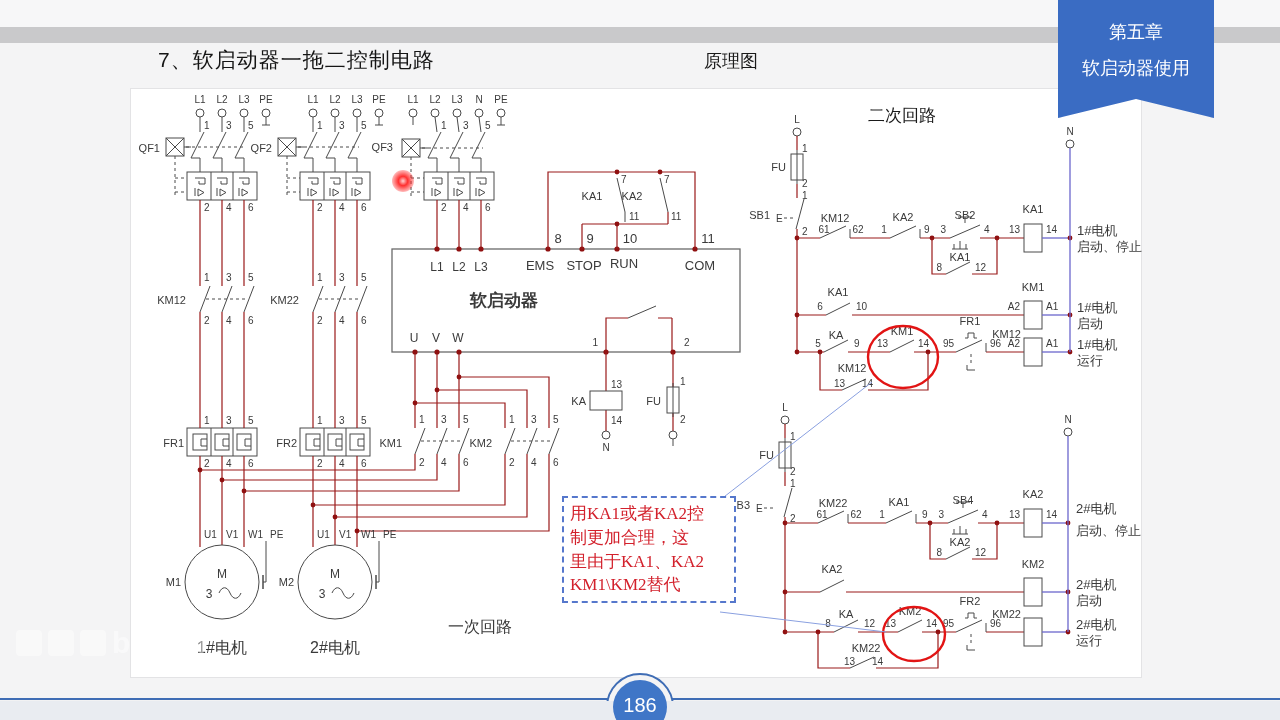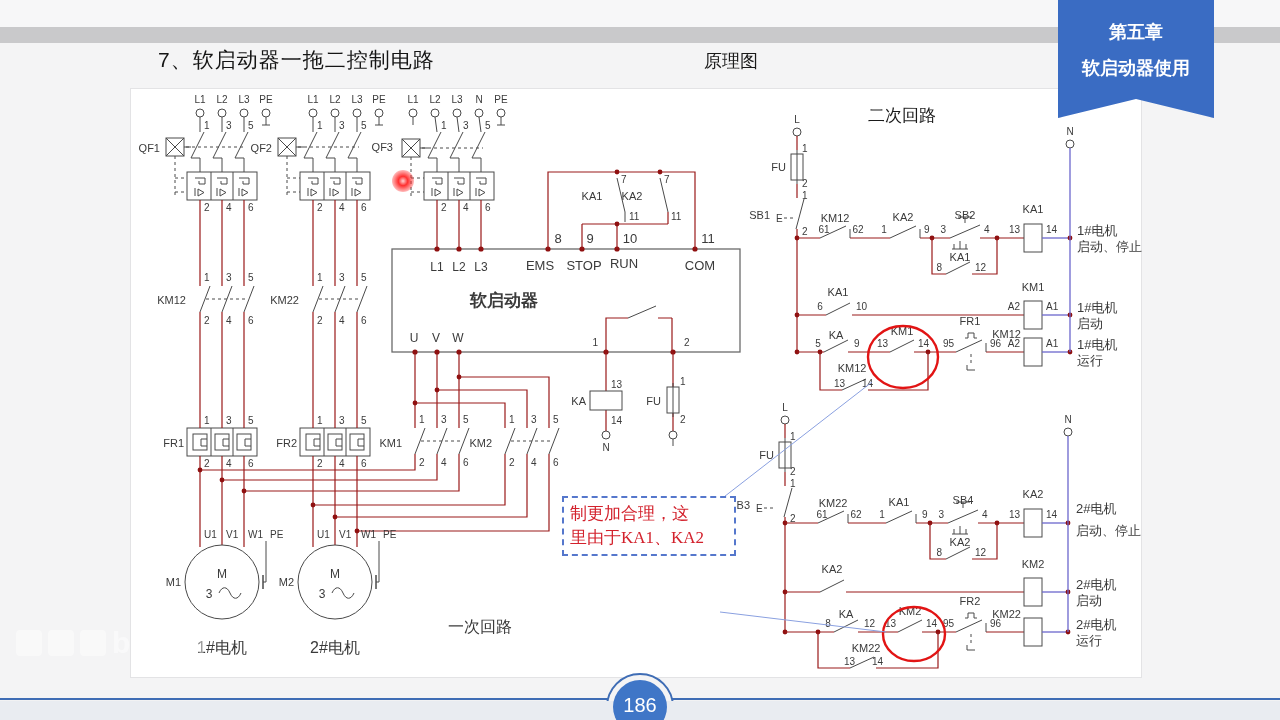--- a/index.html
+++ b/index.html
@@ -7,21 +7,21 @@
   .abs{position:absolute;}
   #topstrip{left:0;top:0;width:1280px;height:27px;background:#f7f7f8;}
   #graybar{left:0;top:27px;width:1280px;height:16px;background:#c9c9cb;}
   #slide{left:0;top:43px;width:1280px;height:657px;background:#f4f4f5;}
   #panel{left:130px;top:88px;width:1010px;height:588px;background:#ffffff;border:1px solid #e3e3e5;}
   #title{left:158px;top:46px;font-size:21px;font-weight:normal;color:#151515;letter-spacing:1px;}
   #schematic{left:704px;top:49px;font-size:18px;color:#1a1a1a;}
   #seclabel{left:868px;top:104px;font-size:17px;color:#1a1a1a;z-index:6;}
   #ribbon{left:1058px;top:0;width:156px;height:118px;background:#3a6cc3;z-index:10;
      clip-path:polygon(0 0,100% 0,100% 100%,50% 84%,0 100%);
-     color:#fff;text-align:center;font-weight:bold;font-size:18px;box-shadow:0 2px 4px rgba(0,0,0,.25);}
+     color:#fff;text-align:center;font-weight:normal;font-size:18px;box-shadow:0 2px 4px rgba(0,0,0,.25);}
   #ribbon .r1{margin-top:20px;} #ribbon .r2{margin-top:12px;}
   #circuit{left:0;top:0;width:1280px;height:720px;z-index:5;}
   #note{left:562px;top:496px;width:158px;z-index:7;background:#fff;border:2px dashed #5577cc;
      padding:4px 6px;color:#d3212c;font-size:17px;line-height:1.4;font-family:"Liberation Serif",serif;}
   #note span{display:block;white-space:nowrap;}
   #blueline{left:0;top:698px;width:1280px;height:2px;background:#3f6db5;z-index:2;}
   #ring{left:606px;top:673px;width:68px;height:68px;border-radius:50%;background:#f4f4f5;border:2px solid #3f6db5;z-index:3;box-sizing:border-box;}
   #botstrip{left:0;top:701px;width:1280px;height:19px;background:#e9ecf1;z-index:4;}
   #badge{left:613px;top:680px;width:54px;height:54px;border-radius:50%;background:#3f76c7;z-index:5;
      color:#fff;font-size:20px;text-align:center;line-height:50px;}
@@ -581,22 +581,24 @@
     <path class="b" d="M1068 436 V632"></path>
   </g>
 
   <ellipse class="redc" cx="903" cy="357" rx="35" ry="31"></ellipse>
   <ellipse class="redc" cx="914" cy="634" rx="31" ry="27"></ellipse>
   <line class="bluenote" x1="720" y1="500" x2="872" y2="382"></line>
   <line class="bluenote" x1="720" y1="612" x2="886" y2="632"></line>
 </svg>
 
 <div id="note" class="abs">
+  <span>用KA1或者KA2控</span>
   <span>制更加合理，这</span>
   <span>里由于KA1、KA2</span>
+  <span>KM1\KM2替代</span>
 </div>
 
 <div id="laser" class="abs"></div>
 
 <div id="blueline" class="abs"></div>
 <div id="ring" class="abs"></div>
 <div id="botstrip" class="abs"></div>
 <div id="badge" class="abs">
   <span>186</span>
 </div>

